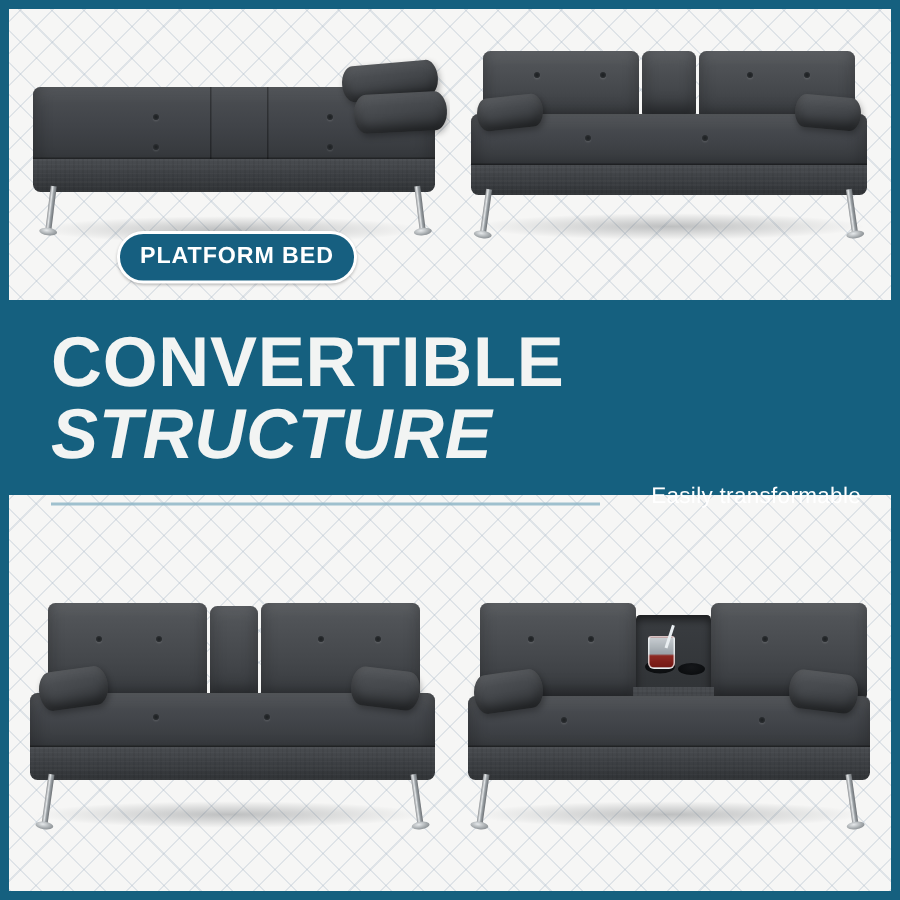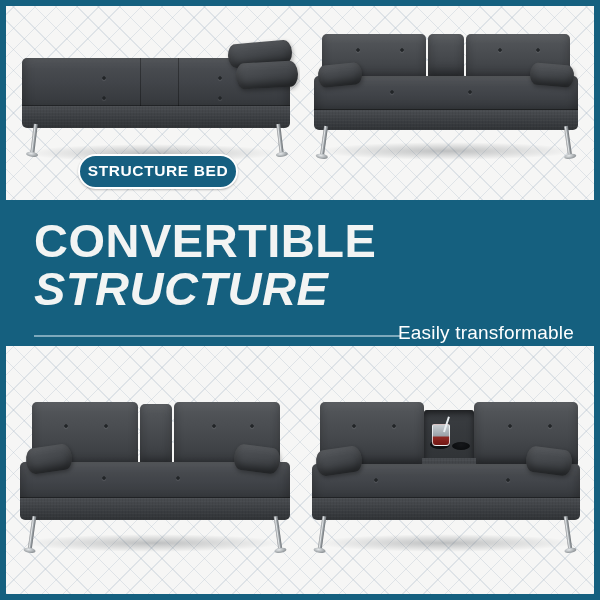--- a/index.html
+++ b/index.html
@@ -19,30 +19,30 @@
   
   .cell{position:absolute;overflow:hidden;}
   #cell-tl{left:0;top:0;width:294px;height:194px;}
   #cell-tr{left:294px;top:0;width:294px;height:194px;}
   #cell-bl{left:0;top:364px;width:294px;height:224px;}
   #cell-br{left:294px;top:364px;width:294px;height:224px;}
 
   .photo{position:absolute;inset:0;}
 
   
-  #banner{position:absolute;left:-6px;right:-6px;top:194px;height:146px;
+  #banner{position:absolute;left:-6px;right:-6px;top:194px;height:130px;
           background:#15607f;}
   #banner-inner{position:absolute;left:34px;right:24px;top:0;bottom:0;}
   .ban-title{color:#f2f4f3;font-weight:bold;letter-spacing:.5px;
              font-size:47px;line-height:50px;margin:0;padding:0;}
   #ban-l1{position:absolute;top:16px;left:0;}
   #ban-l2{position:absolute;top:64px;left:0;font-style:italic;}
   #rule{position:absolute;left:0;top:135px;height:2px;background:#8fb6c7;opacity:.85;}
   #ban-sub{position:absolute;right:2px;top:122px;color:#ffffff;
-           font-size:19px;letter-spacing:.2px;}
+           font-size:15px;letter-spacing:.2px;}
 
   
   .pill{position:absolute;background:#165f80;border:2px solid #ffffff;
         border-radius:999px;color:#ffffff;font-weight:bold;
         font-size:15.5px;letter-spacing:.6px;text-align:center;
         padding:6px 0 7px;box-shadow:0 1px 2px rgba(0,0,0,.25);
         white-space:nowrap;}
   #pill-tl{left:72px; top:148px; width:156px;}
   .fab{background:
         repeating-linear-gradient(0deg,rgba(255,255,255,.022) 0 1px,transparent 1px 3px),
@@ -105,21 +105,21 @@
       <div class="tuft" style="left:212px;top:70px;"></div>
       <div class="tuft" style="left:96px;top:90px;"></div>
       <div class="tuft" style="left:212px;top:90px;"></div>
 
       <div class="pillow" style="left:222px;top:36px;width:64px;height:24px;transform:rotate(-5deg);"></div>
       <div class="pillow" style="left:230px;top:56px;width:62px;height:26px;transform:rotate(-3deg);"></div>
 
       <div class="leg" style="left:26px;top:118px;height:30px;transform:rotate(7deg);"></div>
       <div class="leg" style="left:272px;top:118px;height:30px;transform:rotate(-7deg);"></div>
     </div>
-    <div class="pill" id="pill-tl">STRUCTURE BED</div>
+    <div class="pill" id="pill-tl">PLATFORM BED</div>
   </div>
 
   <div class="cell" id="cell-tr">
     <div class="photo">
       <div class="shadow" style="left:16px;top:136px;width:262px;height:18px;"></div>
 
       <div class="back" style="left:22px;top:28px;width:104px;height:48px;"></div>
       <div class="back" style="left:128px;top:28px;width:36px;height:44px;"></div>
       <div class="back" style="left:166px;top:28px;width:104px;height:48px;"></div>
       <div class="tuft" style="left:56px;top:42px;"></div>

